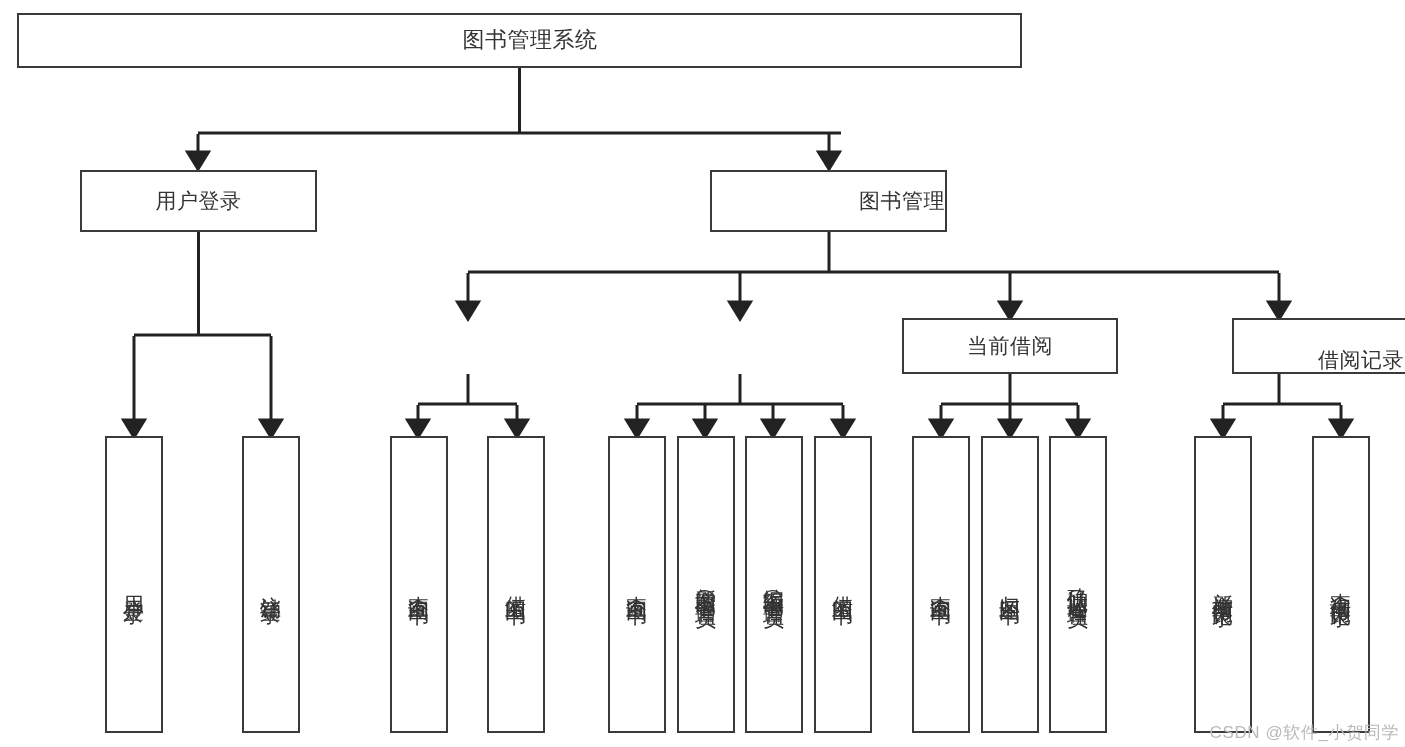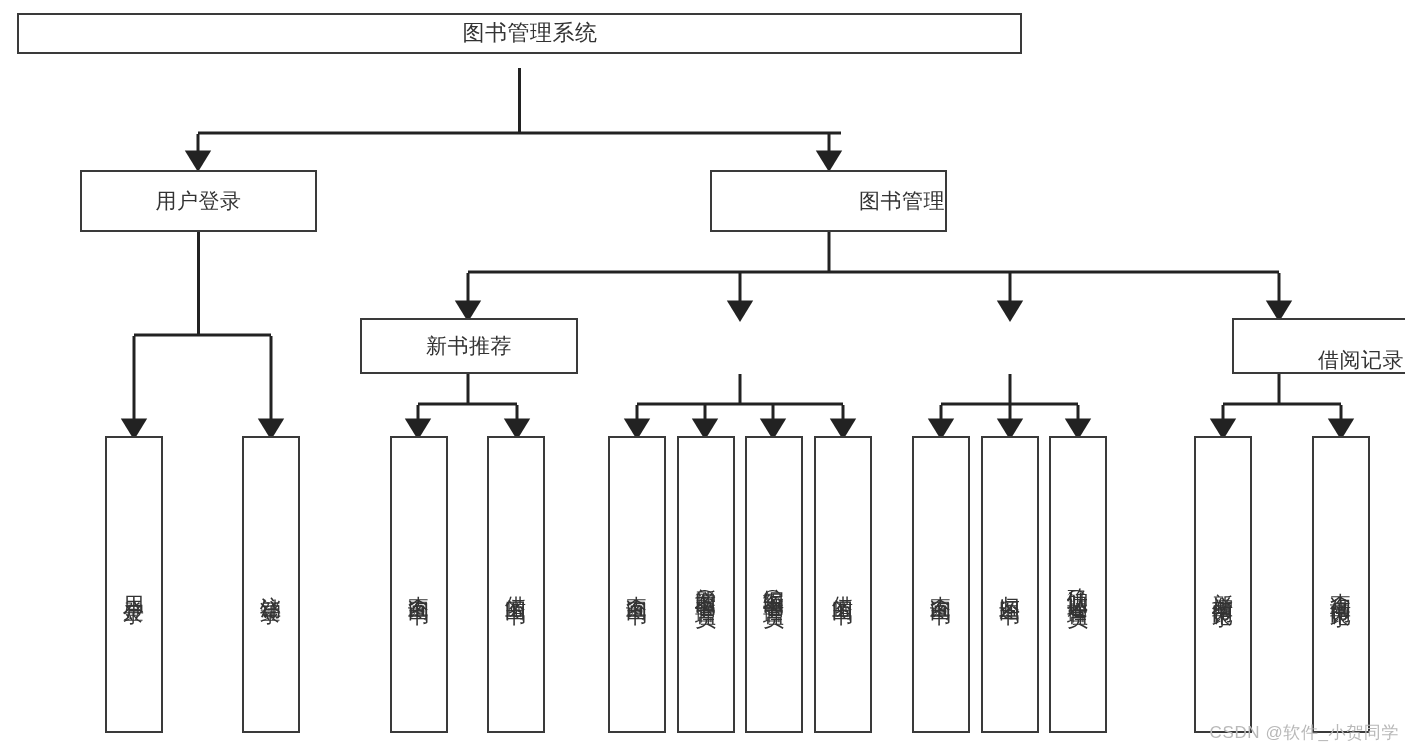--- a/index.html
+++ b/index.html
@@ -115,33 +115,33 @@
       <path d="M1010,405 L1010,428" marker-end="url(#arrow)"></path>
       <path d="M1078,405 L1078,428" marker-end="url(#arrow)"></path>
 
       <path d="M1279,374 L1279,404"></path>
       <path d="M1223,404 L1341,404"></path>
       <path d="M1223,405 L1223,428" marker-end="url(#arrow)"></path>
       <path d="M1341,405 L1341,428" marker-end="url(#arrow)"></path>
     </g>
   </svg>
 
-  <div class="node root" style="left:17px; top:13px; width:1005px; height:41px;padding-left:21px;">
+  <div class="node root" style="left:17px; top:13px; width:1005px; height:55px;padding-left:21px;">
     <span class="node-label">图书管理系统</span>
   </div>
 
   <div class="node level1" style="left:80px; top:170px; width:237px; height:62px;">
     <span class="node-label">用户登录</span>
   </div>
   <div class="node level1" style="left:710px; top:170px; width:237px; height:62px;justify-content:flex-end;">
     <span class="node-label">图书管理</span>
   </div>
 
-  <div class="node level2" style="left:360px; top:318px; width:218px; height:56px;">
-    <span class="node-label">新书推荐</span>
+  <div class="node level2" style="left:902px; top:318px; width:216px; height:56px;">
+    <span class="node-label">当前借阅</span>
   </div>
   <div class="node level2" style="left:1232px; top:318px; width:258px; height:56px;align-items:flex-end;">
     <span class="node-label">借阅记录</span>
   </div>
 
   <div class="node leaf vertical" style="left:105px; top:436px; width:58px; height:297px;">
     <span class="node-label">用户登录</span>
   </div>
   <div class="node leaf vertical" style="left:242px; top:436px; width:58px; height:297px;">
     <span class="node-label">注销登录</span>

